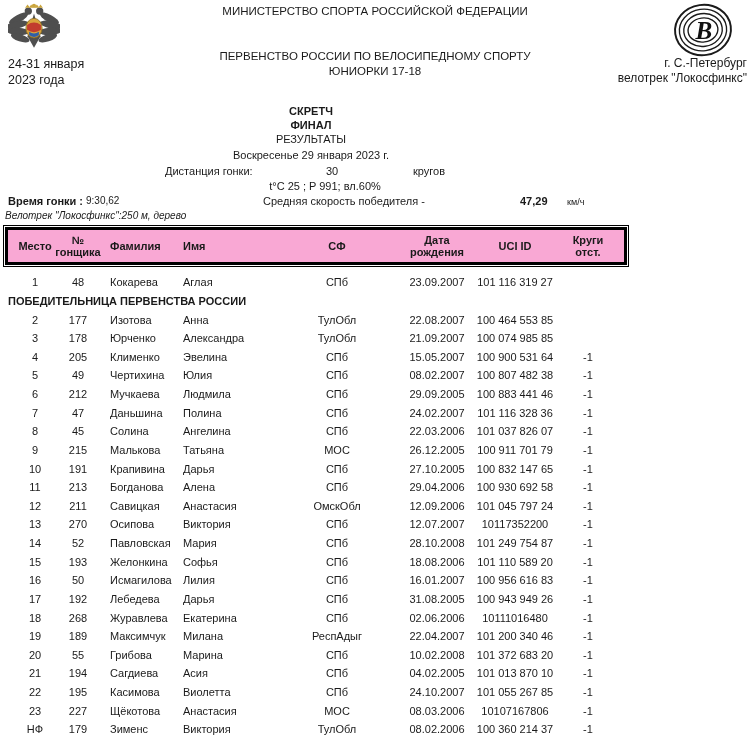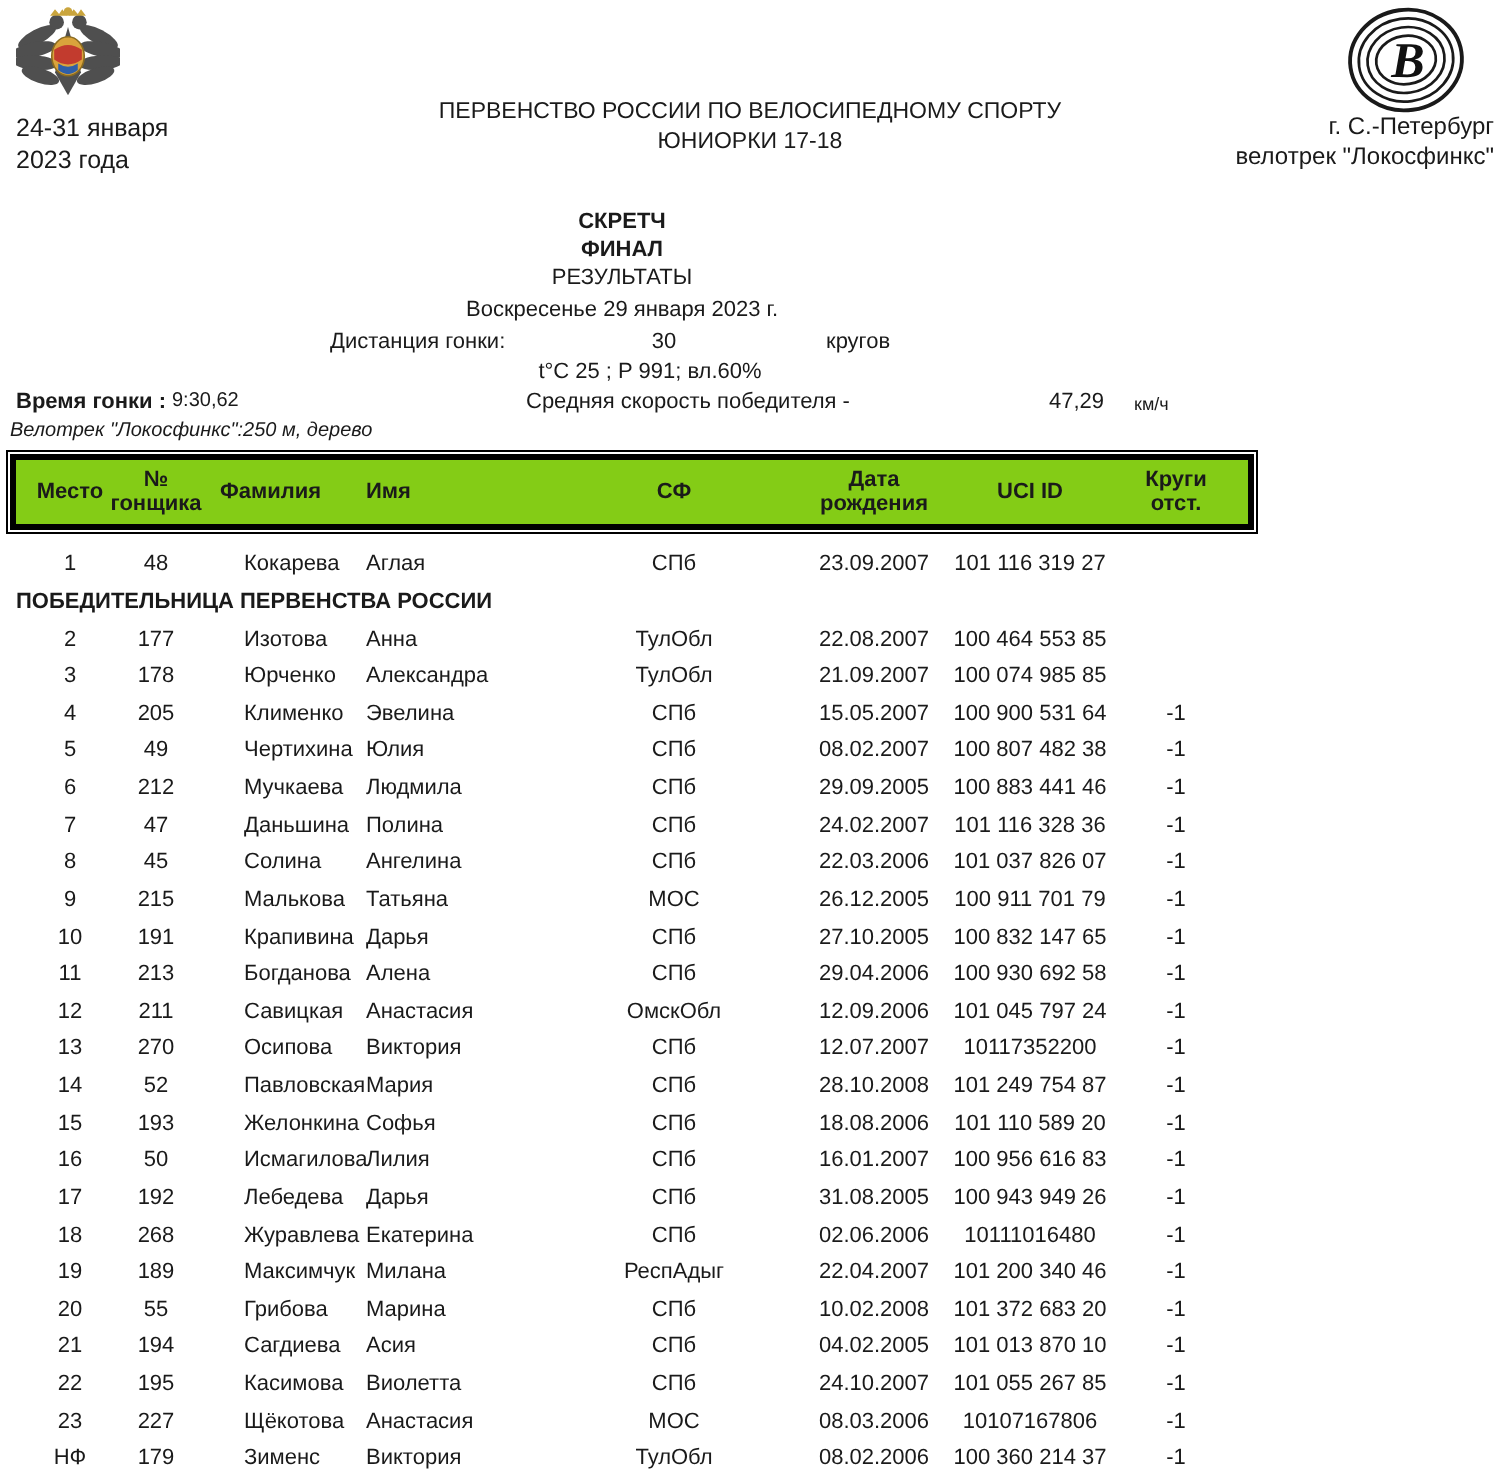--- a/index.html
+++ b/index.html
@@ -23,47 +23,47 @@
   .m-round{top:119px;font-weight:bold;}
   .m-results{top:133px;}
   .m-date{top:149px;}
   .m-cond{top:180px;left:25px;width:600px;}
   .dist-label{position:absolute;left:165px;top:165px;font-size:11px;}
   .dist-value{position:absolute;left:307px;top:165px;width:50px;text-align:center;font-size:11px;}
   .dist-unit{position:absolute;left:413px;top:165px;font-size:11px;}
   .time-label{position:absolute;left:8px;top:195px;font-size:11px;font-weight:bold;}
   .time-value{position:absolute;left:86px;top:195px;font-size:10px;}
   .speed-label{position:absolute;left:263px;top:195px;font-size:11px;}
-  .speed-value{position:absolute;left:508px;top:195px;width:44px;text-align:right;font-size:11px;}
+  .speed-value{position:absolute;left:520px;top:195px;width:44px;text-align:left;font-size:11px;font-weight:bold;}
   .speed-unit{position:absolute;left:567px;top:197px;font-size:9px;}
   .track-note{position:absolute;left:5px;top:210px;font-size:10px;font-style:italic;}
   
   .thead{
     position:absolute;left:5px;top:227px;width:616px;height:32px;
-    border:3px solid #000;outline:1px solid #000;outline-offset:1px;background:#84cc16;
+    border:3px solid #000;outline:1px solid #000;outline-offset:1px;background:#f9a8d4;
   }
   .hcell{
     position:absolute;top:0;height:100%;display:flex;align-items:center;justify-content:center;
     font-weight:bold;font-size:11px;line-height:12px;text-align:center;
   }
   .h-place{left:0;width:54px;}
   .h-bib{left:47px;width:46px;}
   .h-surname{left:102px;width:75px;justify-content:flex-start;text-align:left;}
   .h-name{left:175px;width:95px;justify-content:flex-start;text-align:left;}
   .h-region{left:272px;width:114px;}
   .h-dob{left:394px;width:70px;}
   .h-uci{left:462px;width:90px;}
   .h-laps{left:558px;width:44px;}
   
   .tbody{position:absolute;left:0;top:273px;width:750px;}
   .trow{position:relative;height:18.64px;}
   .cell{position:absolute;top:0;height:100%;display:flex;align-items:center;font-size:11px;}
   .c-place{left:8px;width:54px;justify-content:center;}
   .c-bib{left:55px;width:46px;justify-content:center;}
-  .c-surname{left:122px;width:75px;}
+  .c-surname{left:110px;width:75px;}
   .c-name{left:183px;width:95px;}
   .c-region{left:280px;width:114px;justify-content:center;}
   .c-dob{left:395px;width:84px;justify-content:center;}
   .c-uci{left:470px;width:90px;justify-content:center;}
   .c-laps{left:566px;width:44px;justify-content:center;}
   .winner-note{display:flex;align-items:center;padding-left:8px;font-weight:bold;font-size:11px;}
 </style>
 </head>
 <body>
 
@@ -99,20 +99,21 @@
         <ellipse cx="32" cy="29" rx="29" ry="26" stroke-width="2"></ellipse>
         <ellipse cx="32" cy="29" rx="24.5" ry="21.5" stroke-width="1.4"></ellipse>
         <ellipse cx="32" cy="29" rx="20" ry="17" stroke-width="1.4"></ellipse>
         <ellipse cx="32" cy="29" rx="15.5" ry="12.5" stroke-width="1.4"></ellipse>
       </g>
       <text x="33" y="38" font-family="Liberation Serif, DejaVu Serif, serif" font-style="italic" font-weight="bold" font-size="26" text-anchor="middle" fill="#111">B</text>
     </svg>
   </div>
 
   <div class="hdr-center">
+    <div class="ministry-line">МИНИСТЕРСТВО СПОРТА РОССИЙСКОЙ ФЕДЕРАЦИИ</div>
   </div>
   <div class="event-block">
     <div class="event-line">ПЕРВЕНСТВО РОССИИ ПО ВЕЛОСИПЕДНОМУ СПОРТУ</div>
     <div class="event-line">ЮНИОРКИ 17-18</div>
   </div>
 
   <div class="date-left">
     <div>24-31 января</div>
     <div>2023 года</div>
   </div>

